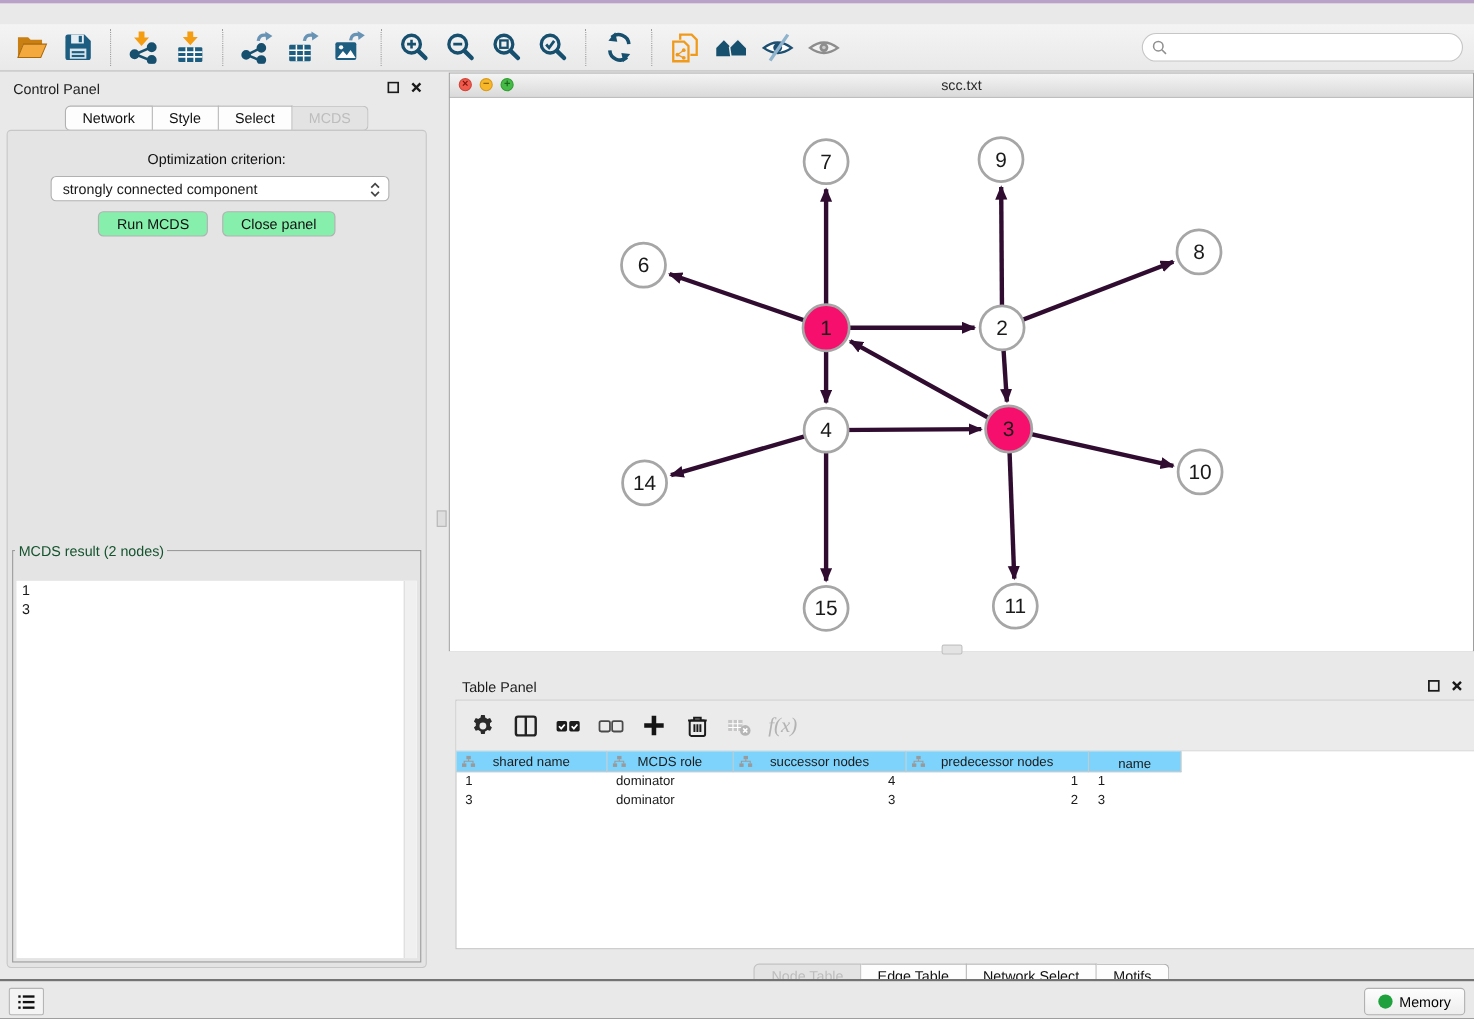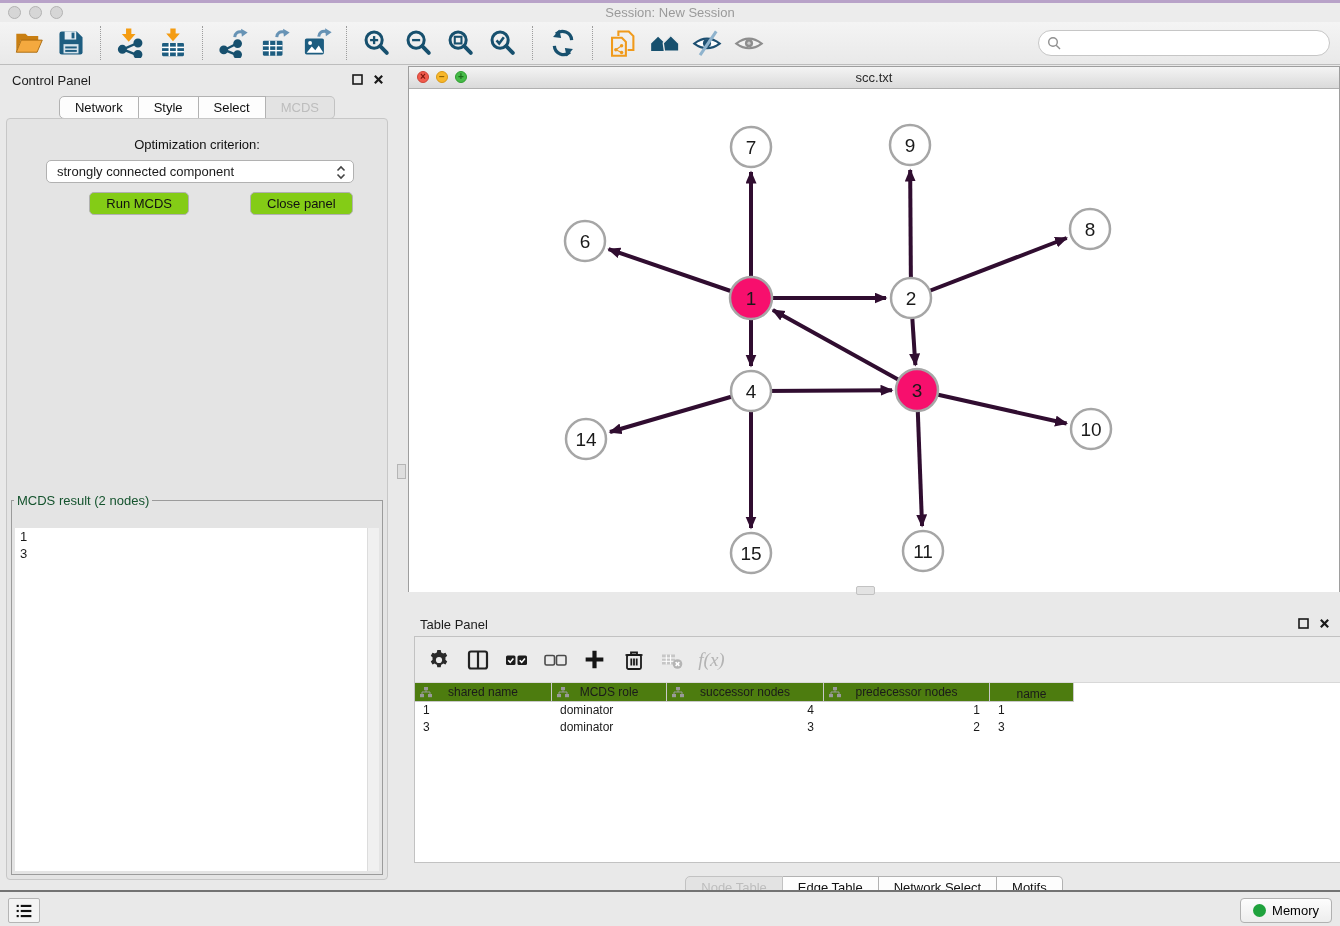--- a/index.html
+++ b/index.html
@@ -30,22 +30,22 @@
   .seg:first-child{border-left:1px solid #b2b2b2;border-radius:5px 0 0 5px;}
   .seg:last-child{border-radius:0 5px 5px 0;}
   .seg.selected{background:#e3e3e3;color:#bdbdbd;border-color:#c2c2c2;}
   .cp-pane{position:absolute;left:6px;top:52px;width:382px;height:762px;background:#e4e4e4;
            border:1px solid #c7c7c7;border-radius:4px;box-sizing:border-box;}
   .opt-label{margin-top:18px;text-align:center;font-size:13px;color:#111;}
   .select{position:absolute;left:39px;top:41px;width:308px;height:23px;background:#fff;border:1px solid #b1b1b1;
           border-radius:5px;box-sizing:border-box;display:flex;align-items:center;font-size:13px;padding:0 22px 0 10px;cursor:pointer;}
   .select .updown{position:absolute;right:6px;top:4px;}
   .btn-row{position:absolute;left:0;top:73px;width:100%;display:flex;justify-content:center;gap:13px;}
-  .btn{font-family:inherit;font-size:13px;background:#84cc16;border:1px solid #b1b1b1;border-radius:5px;
-       height:23px;padding:0 16px;cursor:pointer;color:#111;margin-left:48px;}
+  .btn{font-family:inherit;font-size:13px;background:#86efac;border:1px solid #b1b1b1;border-radius:5px;
+       height:23px;padding:0 16px;cursor:pointer;color:#111;}
   .result-group{position:absolute;left:4px;right:4px;top:374px;bottom:4px;margin:0;border:1px solid #9b9b9b;
                 padding:2px;}
   .result-group legend{font-size:13px;padding:0 3px;color:#14532d;}
   .result-area{position:absolute;left:3px;right:3px;top:20px;bottom:3px;background:#fff;overflow:hidden;}
   .result-line{font-size:13px;line-height:17px;padding:0 5px;}
   .result-scrollbar{position:absolute;right:0;top:0;bottom:0;width:11px;background:#f0f0f0;border-left:1px solid #dcdcdc;}
   
   .v-splitter{position:absolute;left:394px;top:66px;width:14px;height:824px;background:#e9e9e9;}
   .v-grip{position:absolute;left:3px;top:398px;width:7px;height:13px;background:#dedede;border:1px solid #b5b5b5;}
   .h-grip{position:absolute;left:856px;top:586px;width:17px;height:7px;background:#e3e3e3;border:1px solid #c2c2c2;border-radius:2px;}
@@ -60,21 +60,21 @@
   .tl.yellow{left:27px;background:#f8b72a;border:1px solid #d99a18;color:#8a6206;}
   .tl.green{left:46px;background:#46ba47;border:1px solid #2f9e30;color:#1c6b1c;}
   .nw-canvas{position:relative;width:930px;height:503px;background:#fff;}
   
   .table-panel{position:absolute;left:408px;top:594px;width:932px;height:296px;background:#e9e9e9;margin-top:16px;}
   .tp-frame{position:absolute;left:6px;top:26px;width:1105px;height:227px;border:1px solid #c2c2c2;background:#fff;box-sizing:border-box;}
   .tp-toolbar{height:45px;background:#ebebeb;display:flex;align-items:center;padding-left:10px;gap:12px;}
   .ticon{width:27px;height:27px;display:flex;align-items:center;justify-content:center;background:none;border:none;padding:0;cursor:pointer;}
   .fx{font-family:"Liberation Serif","DejaVu Serif",serif;font-style:italic;font-size:19px;color:#b3b3b3;}
   .tbl-header{display:flex;border-top:1px solid #d8d8d8;}
-  .th{position:relative;height:19px;background:#4d7c0f;border-right:1px solid #c9c9c9;border-bottom:1px solid #c9c9c9;
+  .th{position:relative;height:19px;background:#7dd3fc;border-right:1px solid #c9c9c9;border-bottom:1px solid #c9c9c9;
       box-sizing:border-box;font-size:12px;display:flex;align-items:center;justify-content:center;cursor:pointer;}
   .th .tree{position:absolute;left:5px;top:4px;}
   .tr{display:flex;height:17px;}
   .td{box-sizing:border-box;font-size:12px;line-height:17px;overflow:hidden;cursor:default;}
   .td.left{padding-left:8px;text-align:left;}
   .td.right{padding-right:10px;text-align:right;}
   .tp-tabs{position:absolute;left:0;top:266px;width:100%;display:flex;justify-content:center;}
   
   .status-bar{position:absolute;left:0;top:890px;width:1340px;height:36px;background:#e9e9e9;border-top:2px solid #737373;box-sizing:border-box;}
   .list-btn{position:absolute;left:8px;top:6px;width:32px;height:25px;background:#f4f4f4;border:1px solid #b5b5b5;
@@ -83,28 +83,20 @@
               border:1px solid #b1b1b1;border-radius:4px;display:flex;align-items:center;gap:6px;padding:0 12px;
               font-size:13px;cursor:pointer;}
   .mem-dot{width:13px;height:13px;border-radius:50%;background:#1fa23d;}
 </style>
 </head>
 <body>
 
 <div class="app">
   <div class="top-strip"></div>
 
-  <div class="titlebar">
-    <div class="lights">
-      <span class="light"></span>
-      <span class="light"></span>
-      <span class="light"></span>
-    </div>
-    <div class="title">Session: New Session</div>
-  </div>
 
   <div class="toolbar">
     <button class="tbtn">
       <svg width="30" height="30" viewBox="0 0 26 26">
         <path d="M2 21 V5 h8 l2 2 h9 v3.5 H6" fill="#c97f12"></path>
         <path d="M2 21 L6.3 10.5 H24.5 L20 21 Z" fill="#f4a93f" stroke="#a8690d" stroke-width="0.8"></path>
       </svg>
     </button>
     <button class="tbtn">
       <svg width="30" height="30" viewBox="0 0 26 26">

